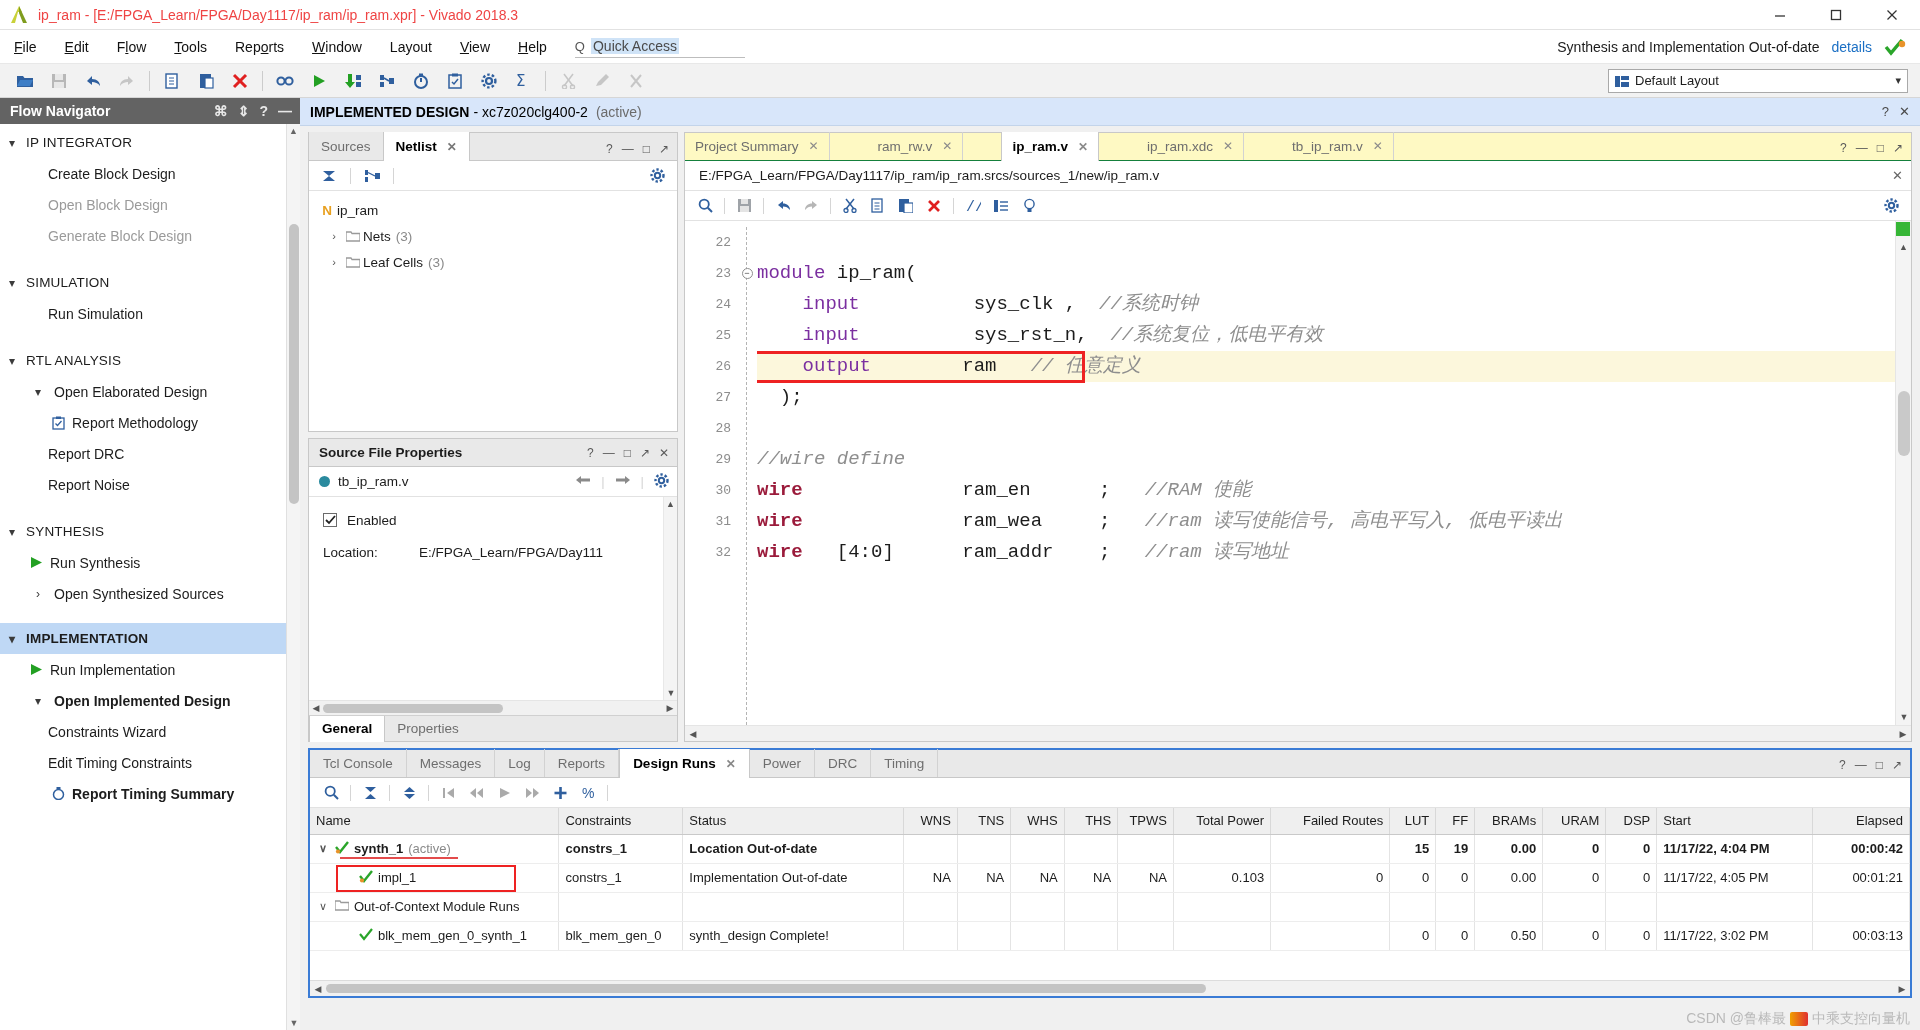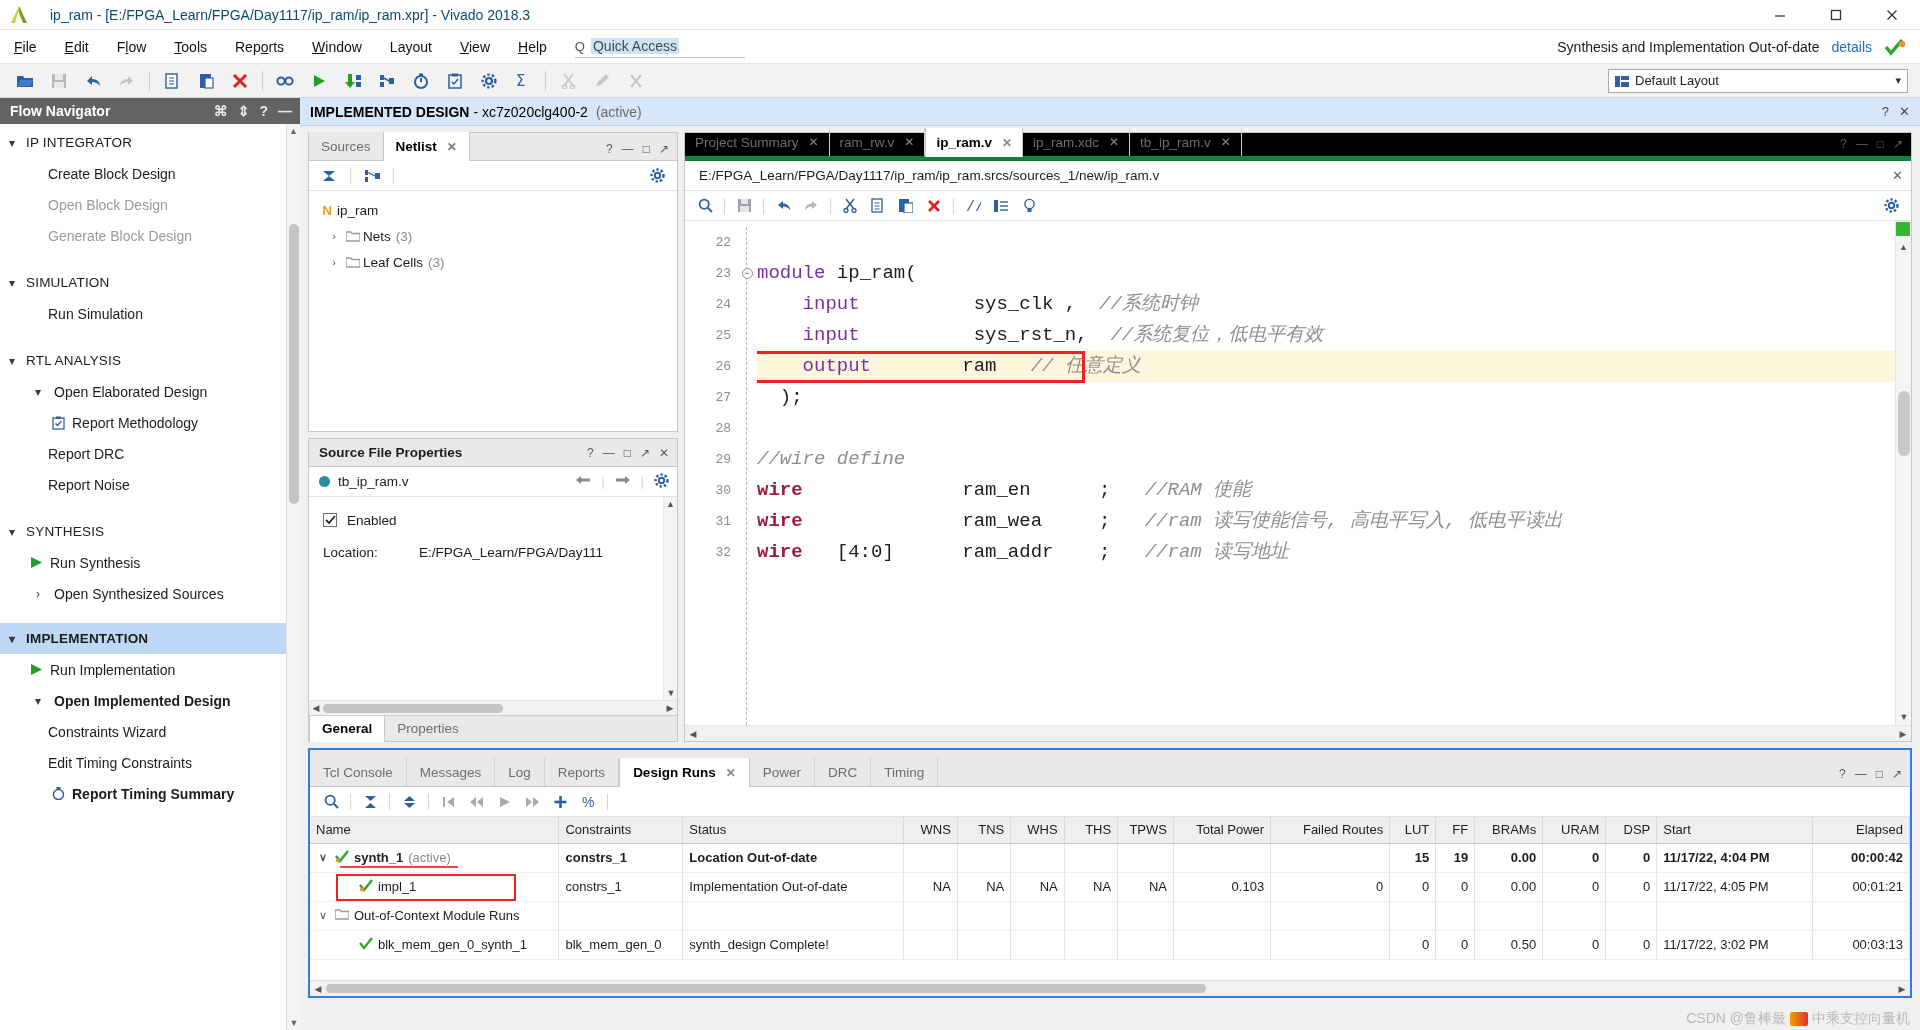--- a/index.html
+++ b/index.html
@@ -13,21 +13,21 @@
   }
   .app { width: 1920px; height: 1030px; display: flex; flex-direction: column; background:#f0f0f0; }
 
   
   .titlebar {
     height: 30px; background: #ffffff; display: flex; align-items: center;
     border-bottom: 1px solid #e2e2e2; flex: none;
   }
   .vivado-logo { width: 26px; height: 22px; margin-left: 8px; position: relative; flex:none; }
   .vivado-logo svg { display:block; }
-  .title-text { font-size: 14px; color: #0c4a6e; margin-left: 16px; white-space: nowrap; }
+  .title-text { font-size: 14px; color: #ef4444; margin-left: 4px; white-space: nowrap; }
   .win-controls { margin-left: auto; display: flex; height: 30px; }
   .win-btn { width: 56px; height: 30px; display: flex; align-items: center; justify-content: center; }
   .win-btn svg { display:block; }
 
   
   .menubar {
     height: 34px; display: flex; align-items: center; background: #ffffff;
     border-bottom: 1px solid #e8e8e8; flex: none;
   }
   .menu-item { padding: 0 14px; font-size: 14px; line-height: 34px; color: #111; cursor: default; }
@@ -138,21 +138,21 @@
   .vscroll .ad { position:absolute;bottom:0;width:14px;}
   .hscroll { height:15px; background:#f1f1f1; display:flex; align-items:center; border-top:1px solid #e5e5e5; flex:none; position:relative;}
   .hscroll .al,.hscroll .ar { width:14px;text-align:center;color:#555;font-size:9px;}
   .hthumb { height:9px; background:#c4c4c4; border-radius:5px; }
   .sfp-tabs { height:26px; background:#e9e9e9; display:flex; align-items:center; border-top:1px solid #d0d0d0; flex:none;}
   .sfp-tab { height:26px; display:flex;align-items:center; padding:0 12px; font-size:13.5px; color:#6e6e6e;}
   .sfp-tab.active { background:#fff; font-weight:bold; color:#000; border-left:1px solid #c8c8c8; border-right:1px solid #c8c8c8;}
 
   
   .editor { flex:1; display:flex; flex-direction:column; min-width:0; background:#fff; border:1px solid #c8c8c8;}
-  .ed-tabs { height:28px; background:#000000; display:flex; align-items:flex-end; border-bottom:5px solid #15803d; flex:none;}
+  .ed-tabs { height:28px; background:#fef9c3; display:flex; align-items:flex-end; border-bottom:1px solid #15803d; flex:none;gap:38px;}
   .ed-tab { height:28px; display:flex; align-items:center; padding:0 10px; font-size:13.5px; color:#6e6e6e; border-right:1px solid #d2d2d2;}
   .ed-tab.active { background:#fff; color:#000; font-weight:bold; height:29px; margin-bottom:-1px; border-left:1px solid #c8c8c8; border-right:1px solid #c8c8c8;}
   .ed-tab .x { margin-left:10px; color:#8a8a8a; font-size:12px;}
   .ed-ctrls { margin-left:auto; display:flex; gap:9px; color:#5a5a5a; font-size:12px; padding:0 8px 5px 0;}
   .ed-path { height:30px; display:flex; align-items:center; padding:0 8px 0 14px; font-size:13.5px; border-bottom:1px solid #e2e2e2; background:#fff; flex:none;}
   .ed-path .closex { margin-left:auto; color:#666; font-size:13px;}
   .ed-toolbar { height:30px; display:flex; align-items:center; gap:4px; padding:0 8px; border-bottom:1px solid #e2e2e2; background:#fff; flex:none;}
   .ed-area { flex:1; display:flex; min-height:0; position:relative; background:#fff;}
   .code-wrap { flex:1; display:flex; min-width:0; overflow:hidden; font-family:"Liberation Mono", monospace;}
   .gutter { width:52px; flex:none; background:#fff; text-align:right; padding-top:6px; }
@@ -172,21 +172,21 @@
   .ed-vscroll { width:16px; background:#f4f4f4; border-left:1px solid #e5e5e5; position:relative; flex:none;}
   .ed-vscroll .au, .ed-vscroll .ad { height:16px; display:flex; align-items:center;justify-content:center; color:#555; font-size:9px;}
   .ed-vscroll .ad { position:absolute; bottom:0; width:16px;}
   .ed-vthumb { position:absolute; left:2px; width:12px; top:170px; height:65px; background:#c9c9c9; border-radius:6px;}
   .greenmark { position:absolute; right:1px; top:1px; width:14px;height:14px; background:#36b636;}
   .ed-hscroll { height:16px; background:#f1f1f1; border-top:1px solid #e5e5e5; display:flex; align-items:center; flex:none;}
   .ed-hscroll .al,.ed-hscroll .ar { width:16px; text-align:center; color:#555; font-size:9px;}
 
   
   .dock { height: 250px; flex:none; margin: 6px 8px 6px 8px; border:2px solid #3a7bd5; background:#fff; display:flex; flex-direction:column; min-height:0;}
-  .dock-tabs { height:37px; background:#e9e9e9; display:flex; align-items:flex-end; border-bottom:1px solid #c8c8c8; flex:none;}
+  .dock-tabs { height:28px; background:#e9e9e9; display:flex; align-items:flex-end; border-bottom:1px solid #c8c8c8; flex:none;}
   .dtab { height:28px; display:flex; align-items:center; padding:0 13px; font-size:13.5px; color:#6e6e6e; border-right:1px solid #d2d2d2;}
   .dtab.active { background:#fff; color:#000; font-weight:bold; height:29px; margin-bottom:-1px; border-left:1px solid #c8c8c8; border-right:1px solid #c8c8c8;}
   .dtab .x { margin-left:10px; color:#888; font-size:12px;}
   .dock-ctrls { margin-left:auto; display:flex; gap:9px; color:#5a5a5a; font-size:12px; padding:0 8px 5px 0;}
   .dock-toolbar { height:30px; display:flex; align-items:center; padding:0 8px; gap:2px; border-bottom:1px solid #e2e2e2; flex:none;}
   .dtb { width:26px;height:24px;display:flex;align-items:center;justify-content:center;}
   .dtb-sep { width:1px;height:16px;background:#d5d5d5;margin:0 4px;}
   .runs-wrap { flex:1; display:flex; flex-direction:column; min-height:0; }
   .runs-table { width:100%; border-collapse:collapse; font-size:13px; table-layout:fixed;}
   .runs-table th {

